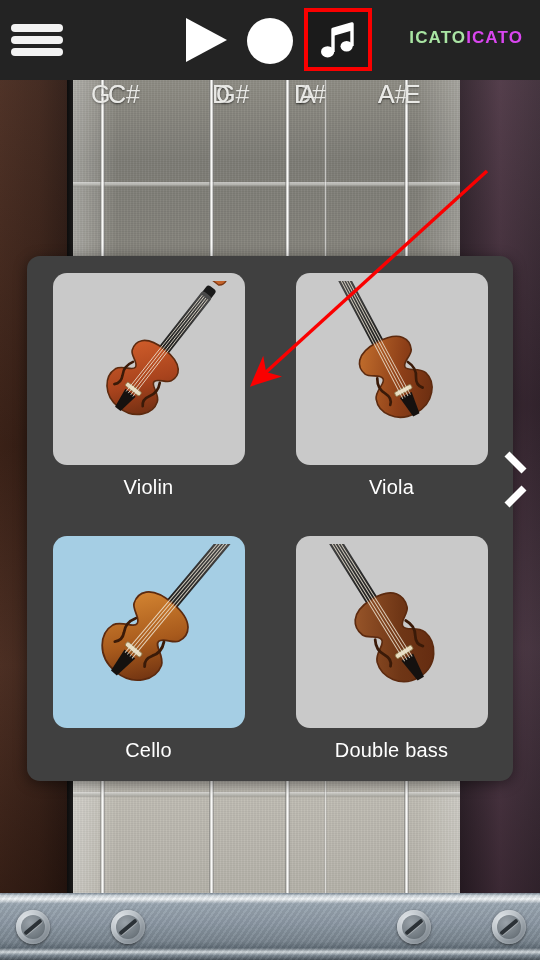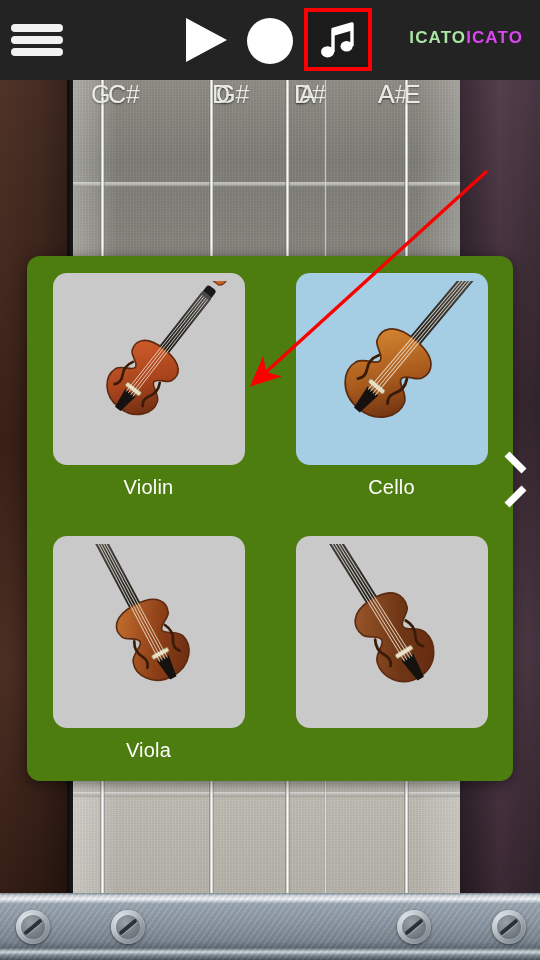--- a/index.html
+++ b/index.html
@@ -170,21 +170,21 @@
     width: 22px; height: 4px;
     background: #2b3136; border-radius: 2px;
     transform: rotate(-40deg);
     box-shadow: 0 1px 0 rgba(255,255,255,.3);
   }
 
   
   #picker {
     position: absolute; left: 27px; top: 256px;
     width: 486px; height: 525px;
-    background: #4d7c0f;
+    background: #404040;
     border-radius: 13px;
     z-index: 50;
     box-shadow: 0 3px 14px rgba(0,0,0,.45);
   }
   #grid {
     position: absolute; left: 0; top: 0;
     width: 486px; height: 525px;
     display: grid;
     grid-template-columns: 1fr 1fr;
     grid-template-rows: 1fr 1fr;
@@ -327,20 +327,71 @@
         <line x1="86.8" y1="-3" x2="86.5" y2="119.76"></line>
         <line x1="89.2" y1="-3" x2="89.5" y2="119.76"></line>
         <line x1="91.4" y1="-3" x2="92.2" y2="119.76"></line>
       </g>
     </g>
   </svg>
           </div>
           <div class="caption">Violin</div>
         </div>
         <div class="cell">
+          <div class="tile">
+  <svg width="176" height="176" viewBox="0 0 176 176" aria-hidden="true">
+    <defs>
+      <linearGradient id="g_violaicon" x1="0" y1="0" x2="1" y2="1">
+        <stop offset="0%" stop-color="#c9742f"></stop>
+        <stop offset="55%" stop-color="#8d3f18"></stop>
+        <stop offset="100%" stop-color="#62290f"></stop>
+      </linearGradient>
+      <linearGradient id="g_violaiconn" x1="0" y1="0" x2="0" y2="1">
+        <stop offset="0%" stop-color="#4a4a4a"></stop>
+        <stop offset="100%" stop-color="#1d1d1d"></stop>
+      </linearGradient>
+    </defs>
+    <g transform="rotate(-28 88 88) scale(1.02) translate(-1.7600000000000051 -1.7600000000000051)">
+
+      <path d="M82 -30 q -9 -8 -1 -14 q 10 -6 13 4 q 2 7 -3 10 z" fill="#c4642c" stroke="#7d3a15" stroke-width="1.4"></path>
+      <rect x="82.5" y="-24" width="11" height="16" rx="3" fill="#1a1a1a"></rect>
+
+      <rect x="82" y="-16" width="12" height="80" rx="3" fill="url(#g_violaiconn)"></rect>
+
+      <path d="
+        M88 58
+        c 25.6 0 29.44 12.88 25.6 22.08
+        c -2.56 5.52 -12.8 6.44 -13.44 11.96
+        c -0.64 5.52 12.16 6.44 15.36 14.72
+        c 4.48 12.88 -6.4 30.360000000000003 -27.52 30.360000000000003
+        c -21.12 0 -32 -17.48 -27.52 -30.360000000000003
+        c 3.2 -8.28 16 -9.200000000000001 15.36 -14.72
+        c -0.64 -5.52 -10.88 -6.44 -13.44 -11.96
+        c -3.84 -9.200000000000001 0 -22.08 25.6 -22.08
+        z" fill="url(#g_violaicon)" stroke="#5c2a0f" stroke-width="1.6" stroke-linejoin="round"></path>
+
+      <path d="M71 89.28 q -5 9 0 17 q 4 7 -1 12" stroke="#3a1a08" stroke-width="2.6" fill="none" stroke-linecap="round"></path>
+      <path d="M105 89.28 q 5 9 0 17 q -4 7 1 12" stroke="#3a1a08" stroke-width="2.6" fill="none" stroke-linecap="round"></path>
+
+      <rect x="79" y="109.52000000000001" width="18" height="4.5" rx="1.5" fill="#e8dcc0" stroke="#8e7a4e" stroke-width=".8"></rect>
+
+      <path d="M81.5 116.88 l 13 0 l -3 22.08 l -7 0 z" fill="#15110f"></path>
+
+      <g stroke="#efe7d6" stroke-width=".9" opacity=".85">
+        <line x1="84.6" y1="-12" x2="83.8" y2="118.72"></line>
+        <line x1="86.8" y1="-12" x2="86.5" y2="118.72"></line>
+        <line x1="89.2" y1="-12" x2="89.5" y2="118.72"></line>
+        <line x1="91.4" y1="-12" x2="92.2" y2="118.72"></line>
+      </g>
+    </g>
+  </svg>
+          </div>
+          <div class="caption">Viola</div>
+        </div>
+        <div class="cell">
           <div class="tile selected">
   <svg width="176" height="176" viewBox="0 0 176 176" aria-hidden="true">
     <defs>
       <linearGradient id="g_celloicon" x1="0" y1="0" x2="1" y2="1">
         <stop offset="0%" stop-color="#d98a34"></stop>
         <stop offset="55%" stop-color="#a85a1c"></stop>
         <stop offset="100%" stop-color="#62290f"></stop>
       </linearGradient>
       <linearGradient id="g_celloiconn" x1="0" y1="0" x2="0" y2="1">
         <stop offset="0%" stop-color="#4a4a4a"></stop>
@@ -381,71 +432,20 @@
       </g>
     </g>
   </svg>
           </div>
           <div class="caption">Cello</div>
         </div>
         <div class="cell">
           <div class="tile">
   <svg width="176" height="176" viewBox="0 0 176 176" aria-hidden="true">
     <defs>
-      <linearGradient id="g_violaicon" x1="0" y1="0" x2="1" y2="1">
-        <stop offset="0%" stop-color="#c9742f"></stop>
-        <stop offset="55%" stop-color="#8d3f18"></stop>
-        <stop offset="100%" stop-color="#62290f"></stop>
-      </linearGradient>
-      <linearGradient id="g_violaiconn" x1="0" y1="0" x2="0" y2="1">
-        <stop offset="0%" stop-color="#4a4a4a"></stop>
-        <stop offset="100%" stop-color="#1d1d1d"></stop>
-      </linearGradient>
-    </defs>
-    <g transform="rotate(-28 88 88) scale(1.02) translate(-1.7600000000000051 -1.7600000000000051)">
-
-      <path d="M82 -30 q -9 -8 -1 -14 q 10 -6 13 4 q 2 7 -3 10 z" fill="#c4642c" stroke="#7d3a15" stroke-width="1.4"></path>
-      <rect x="82.5" y="-24" width="11" height="16" rx="3" fill="#1a1a1a"></rect>
-
-      <rect x="82" y="-16" width="12" height="80" rx="3" fill="url(#g_violaiconn)"></rect>
-
-      <path d="
-        M88 58
-        c 25.6 0 29.44 12.88 25.6 22.08
-        c -2.56 5.52 -12.8 6.44 -13.44 11.96
-        c -0.64 5.52 12.16 6.44 15.36 14.72
-        c 4.48 12.88 -6.4 30.360000000000003 -27.52 30.360000000000003
-        c -21.12 0 -32 -17.48 -27.52 -30.360000000000003
-        c 3.2 -8.28 16 -9.200000000000001 15.36 -14.72
-        c -0.64 -5.52 -10.88 -6.44 -13.44 -11.96
-        c -3.84 -9.200000000000001 0 -22.08 25.6 -22.08
-        z" fill="url(#g_violaicon)" stroke="#5c2a0f" stroke-width="1.6" stroke-linejoin="round"></path>
-
-      <path d="M71 89.28 q -5 9 0 17 q 4 7 -1 12" stroke="#3a1a08" stroke-width="2.6" fill="none" stroke-linecap="round"></path>
-      <path d="M105 89.28 q 5 9 0 17 q -4 7 1 12" stroke="#3a1a08" stroke-width="2.6" fill="none" stroke-linecap="round"></path>
-
-      <rect x="79" y="109.52000000000001" width="18" height="4.5" rx="1.5" fill="#e8dcc0" stroke="#8e7a4e" stroke-width=".8"></rect>
-
-      <path d="M81.5 116.88 l 13 0 l -3 22.08 l -7 0 z" fill="#15110f"></path>
-
-      <g stroke="#efe7d6" stroke-width=".9" opacity=".85">
-        <line x1="84.6" y1="-12" x2="83.8" y2="118.72"></line>
-        <line x1="86.8" y1="-12" x2="86.5" y2="118.72"></line>
-        <line x1="89.2" y1="-12" x2="89.5" y2="118.72"></line>
-        <line x1="91.4" y1="-12" x2="92.2" y2="118.72"></line>
-      </g>
-    </g>
-  </svg>
-          </div>
-          <div class="caption">Viola</div>
-        </div>
-        <div class="cell">
-          <div class="tile">
-  <svg width="176" height="176" viewBox="0 0 176 176" aria-hidden="true">
-    <defs>
       <linearGradient id="g_doublebassicon" x1="0" y1="0" x2="1" y2="1">
         <stop offset="0%" stop-color="#9e5a2c"></stop>
         <stop offset="55%" stop-color="#6f3616"></stop>
         <stop offset="100%" stop-color="#62290f"></stop>
       </linearGradient>
       <linearGradient id="g_doublebassiconn" x1="0" y1="0" x2="0" y2="1">
         <stop offset="0%" stop-color="#4a4a4a"></stop>
         <stop offset="100%" stop-color="#1d1d1d"></stop>
       </linearGradient>
     </defs>
@@ -477,20 +477,21 @@
 
       <g stroke="#efe7d6" stroke-width=".9" opacity=".85">
         <line x1="84.6" y1="-30" x2="83.8" y2="118"></line>
         <line x1="86.8" y1="-30" x2="86.5" y2="118"></line>
         <line x1="89.2" y1="-30" x2="89.5" y2="118"></line>
         <line x1="91.4" y1="-30" x2="92.2" y2="118"></line>
       </g>
     </g>
   </svg>
           </div>
+          <div class="caption">Double bass</div>
         </div>
       </div>
   </div>
 
   <div id="edge-chevrons">
     <svg width="43" height="80" viewBox="0 0 43 80">
       <path d="M10 14 L27 31" stroke="#ffffff" stroke-width="7" stroke-linecap="butt" fill="none"></path>
       <path d="M10 65 L27 48" stroke="#ffffff" stroke-width="7" stroke-linecap="butt" fill="none"></path>
     </svg>
   </div>

